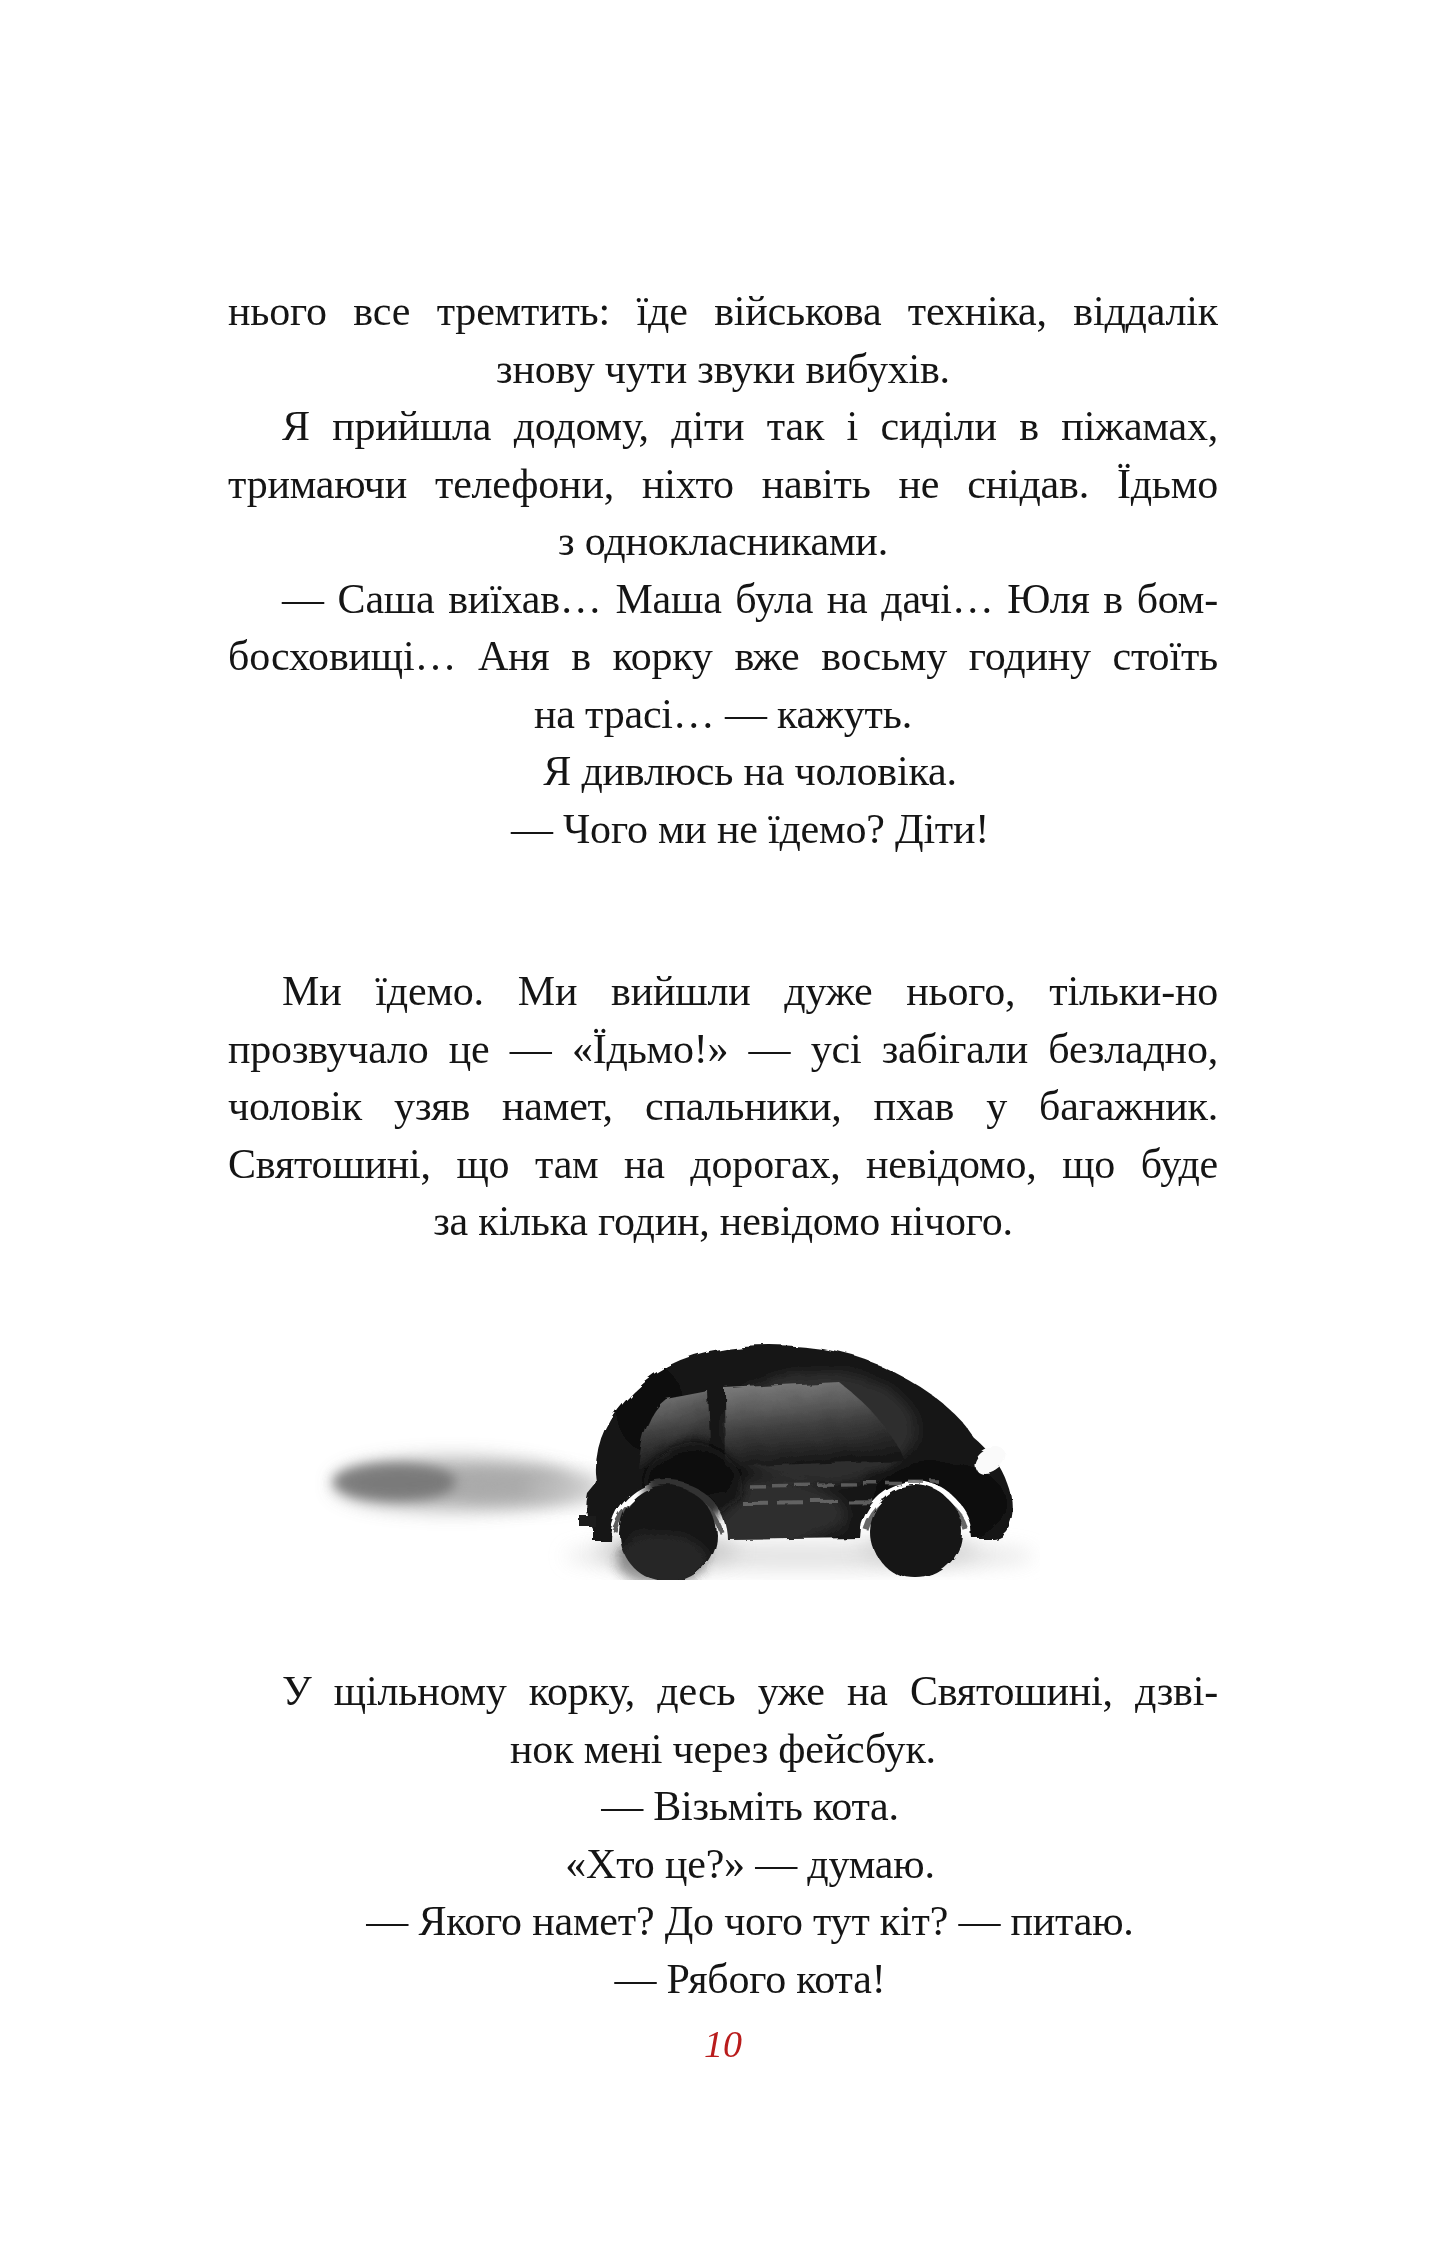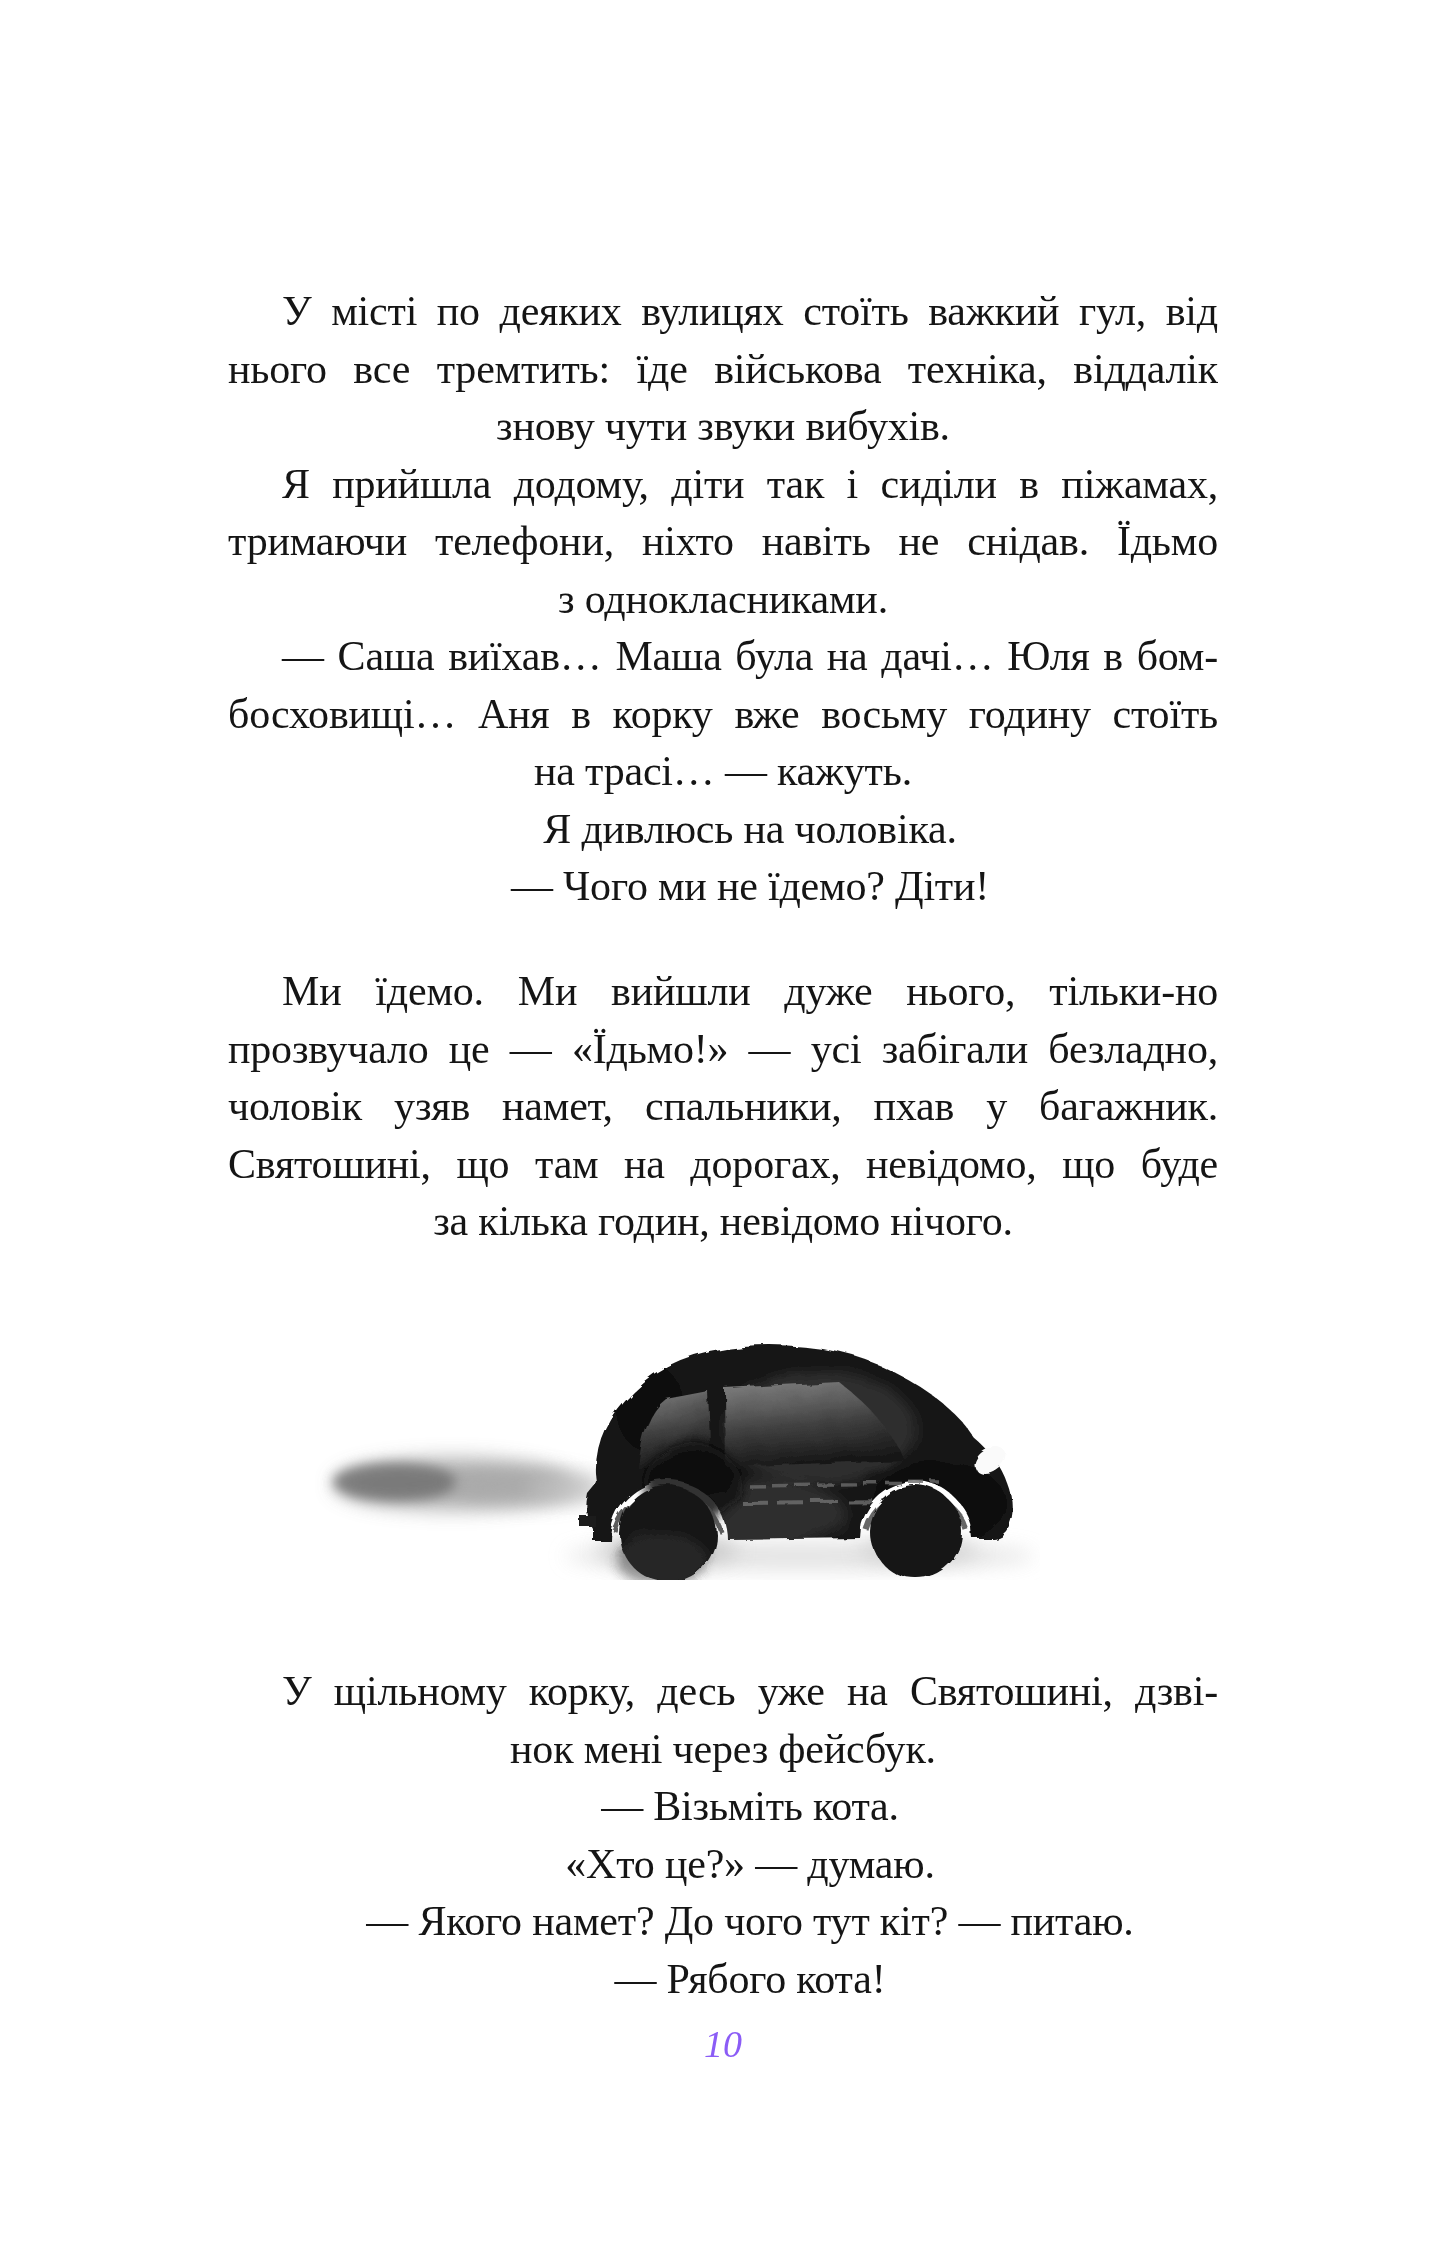--- a/index.html
+++ b/index.html
@@ -39,31 +39,30 @@
   }
   .pageno {
     position: absolute;
     left: 228px;
     width: 990px;
     top: 2022px;
     text-align: center;
     font-style: italic;
     font-size: 38px;
     line-height: 44px;
-    color: #8b5cf6;
+    color: #b91c1c;
   }
 </style>
 </head>
 <body>
 
 <div class="page">
 
   <section class="textblock s1">
     <p class="para">
-      <span class="line j indent">У місті по деяких вулицях стоїть важкий гул, від</span>
       <span class="line j">нього все тремтить: їде військова техніка, віддалік</span>
       <span class="line">знову чути звуки вибухів.</span>
     </p>
     <p class="para">
       <span class="line j indent">Я прийшла додому, діти так і сиділи в піжамах,</span>
       <span class="line j">тримаючи телефони, ніхто навіть не снідав. Їдьмо</span>
       <span class="line">з однокласниками.</span>
     </p>
     <p class="para">
       <span class="line j indent">— Саша виїхав… Маша була на дачі… Юля в бом-</span>

